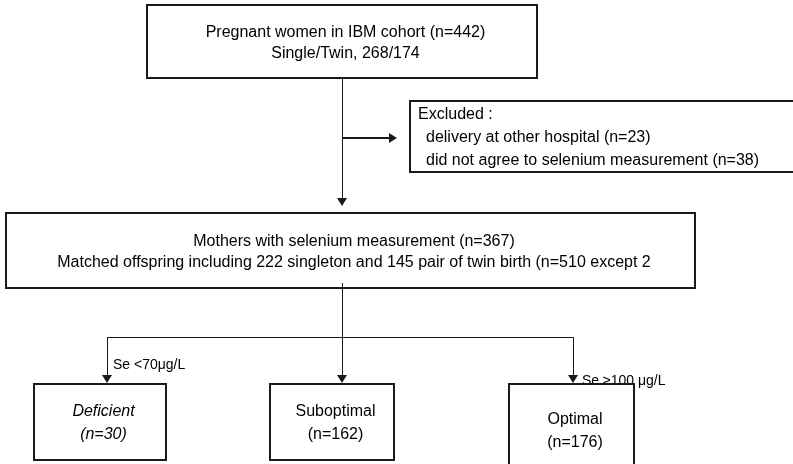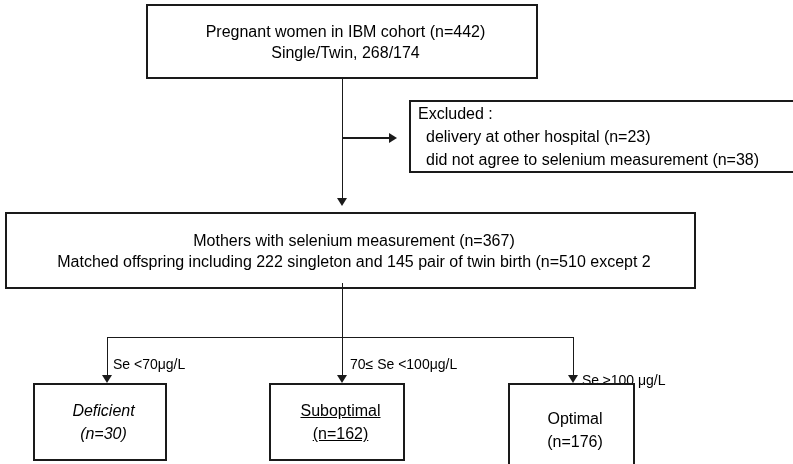--- a/index.html
+++ b/index.html
@@ -90,29 +90,28 @@
   <div class="vline" style="left:106.5px; top:337px; height:38px;"></div>
   <div class="arrow-down" style="left:101.5px; top:375px;"></div>
 
   <div class="vline" style="left:341.5px; top:337px; height:38px;"></div>
   <div class="arrow-down" style="left:336.5px; top:375px;"></div>
 
   <div class="vline" style="left:572.5px; top:337px; height:38px;"></div>
   <div class="arrow-down" style="left:567.5px; top:375px;"></div>
 
   <div class="branch-label" style="left:113px; top:356px;">Se &lt;70μg/L</div>
-  <div class="branch-label" style="left:350px; top:356px;">70≤ Se &lt;100μg/L</div>
   <div class="branch-label" style="left:582px; top:372px;">Se ≥100 μg/L</div>
 
   <div class="box centered outcome" style="left:33px; top:383px; width:134px; height:78px;font-style:italic;">
     <div class="line">Deficient</div>
     <div class="line">(n=30)</div>
   </div>
 
-  <div class="box centered outcome" style="left:269px; top:383px; width:136px; height:78px;text-decoration:underline;">
+  <div class="box centered outcome" style="left:269px; top:383px; width:126px; height:78px;">
     <div class="line">Suboptimal</div>
     <div class="line">(n=162)</div>
   </div>
 
   <div class="box centered outcome" style="left:508px; top:383px; width:127px; height:94px;">
     <div class="line">Optimal</div>
     <div class="line">(n=176)</div>
   </div>
 
 </div>

